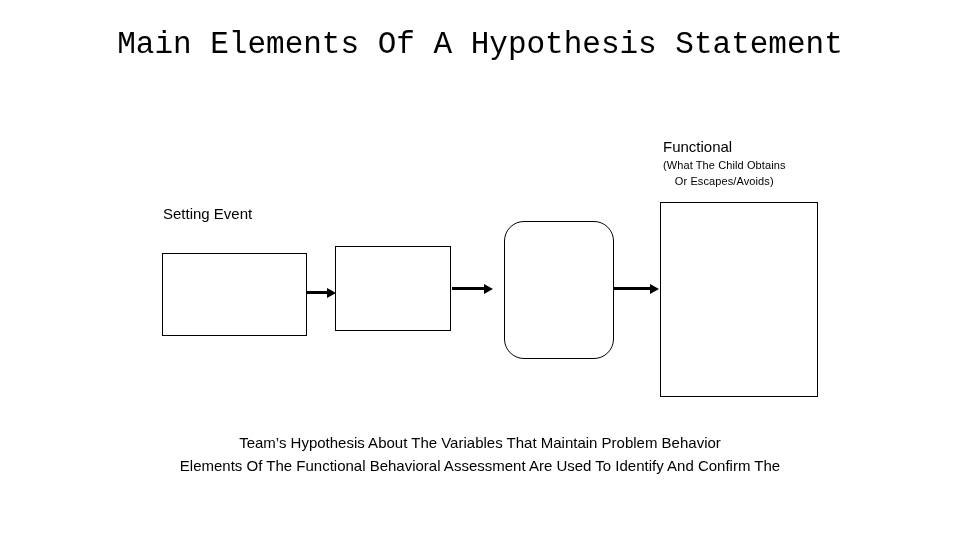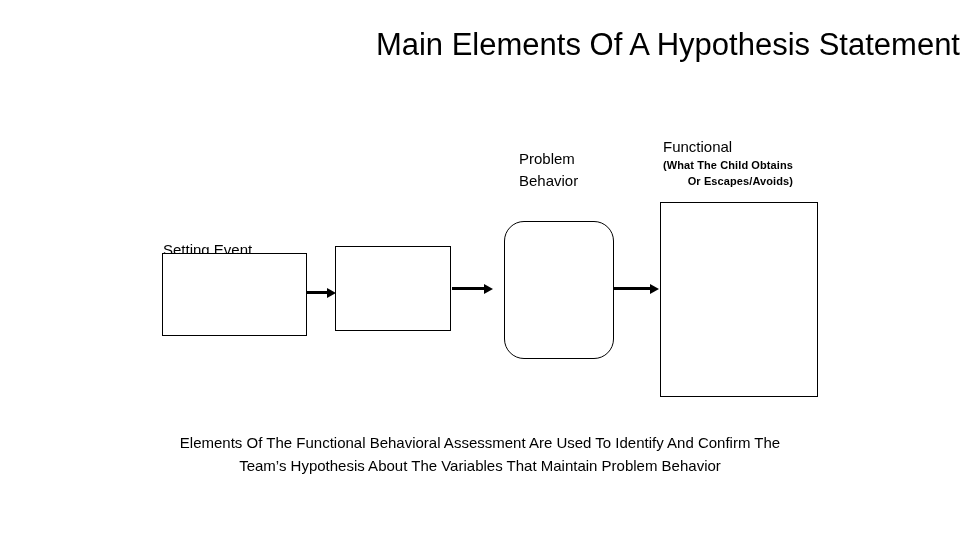--- a/index.html
+++ b/index.html
@@ -16,53 +16,53 @@
     font-family: "Liberation Sans", sans-serif;
     color: #000000;
   }
 
   
   .title {
     position: absolute;
     left: 0;
     top: 26px;
     width: 960px;
-    text-align: right;
-    font-family: Liberation Sans, sans-serif;
+    text-align: center;
+    font-family: Liberation Mono, monospace;
     font-size: 31px;
     font-weight: 400;
     line-height: 38px;
     color: #000000;
     white-space: nowrap;
   }
 
   
   .label {
     position: absolute;
     font-family: "Liberation Sans", sans-serif;
     font-size: 15px;
     font-weight: 400;
     line-height: 22px;
     color: #000000;
     text-align: left;
     white-space: pre-line;
   }
-  .label-setting     { left: 163px; top: 203px; margin-top: 36px; }
+  .label-setting     { left: 163px; top: 203px; }
   .label-triggering  { left: 337px; top: 161px; }
   .label-problem     { left: 519px; top: 148px; }
   .label-consequence { left: 663px; top: 136px; }
 
   .sublabel {
     position: absolute;
     font-family: "Liberation Sans", sans-serif;
     font-size: 11px;
-    font-weight: bold;
+    font-weight: normal;
     line-height: 16px;
     color: #000000;
-    text-align: right;
+    text-align: center;
     white-space: pre-line;
     letter-spacing: 0.1px;
   }
   .sublabel-consequence { left: 663px; top: 157px; }
 
   
   .box {
     position: absolute;
     background: #ffffff;
     border: 1px solid #000000;
@@ -118,29 +118,27 @@
 
   <div class="label label-setting">Setting Event</div>
   <div class="box box-setting"></div>
 
   <div class="arrow arrow-1"></div>
 
   <div class="box box-triggering"></div>
 
   <div class="arrow arrow-2"></div>
 
-  <div class="label label-problem">Problem
-Behavior</div>
   <div class="box box-problem"></div>
 
   <div class="arrow arrow-3"></div>
 
   <div class="label label-consequence">Functional</div>
   <div class="sublabel sublabel-consequence">(What The Child Obtains
 Or Escapes/Avoids)</div>
   <div class="box box-consequence"></div>
 
   <div class="caption">
+    <span class="caption-line">Team’s Hypothesis About The Variables That Maintain Problem Behavior</span>
     <span class="caption-line">Elements Of The Functional Behavioral Assessment Are Used To Identify And Confirm The</span>
-    <span class="caption-line">Team’s Hypothesis About The Variables That Maintain Problem Behavior</span>
   </div>
 
 </div>
 
 </body></html>

